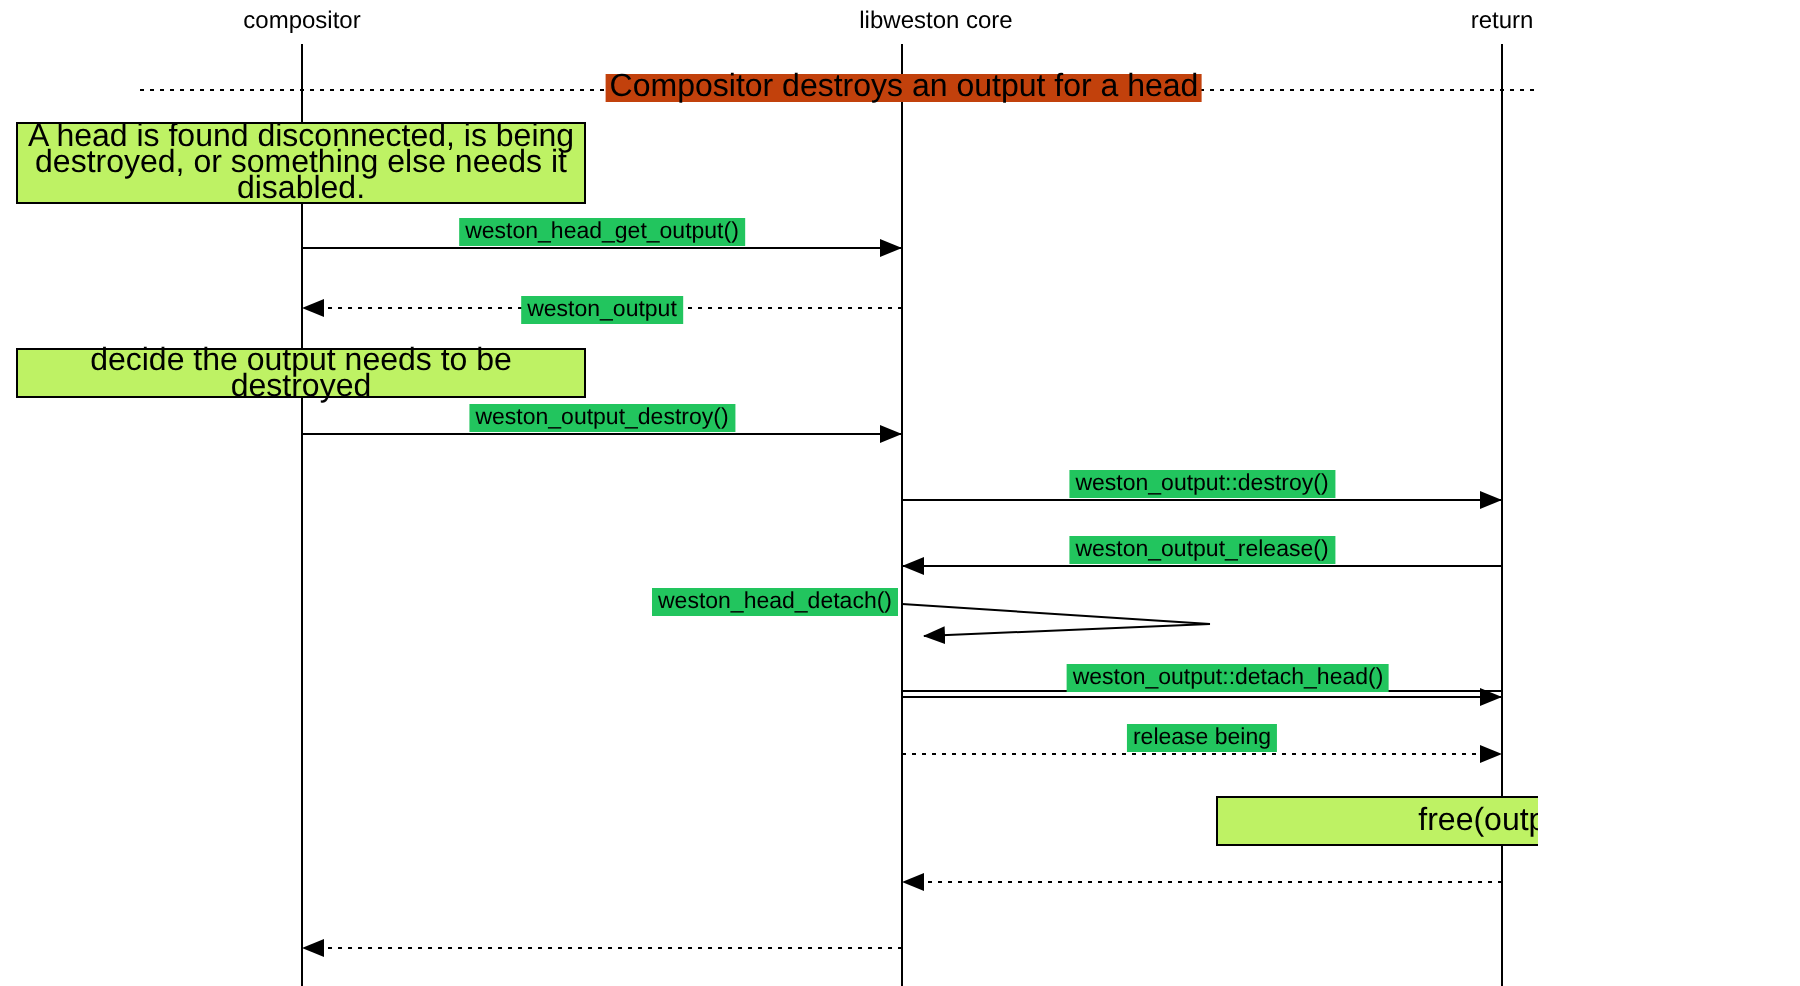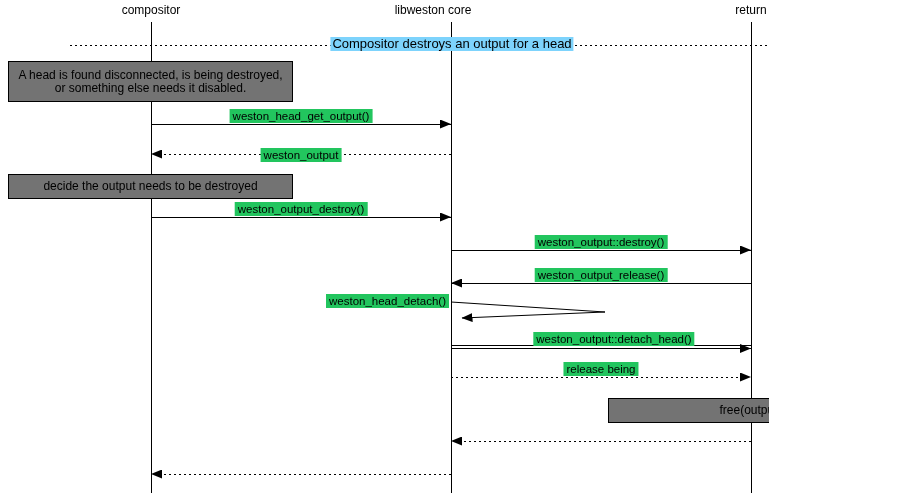--- a/index.html
+++ b/index.html
@@ -42,34 +42,34 @@
     padding: 0 3px;
   }
   .msg-label.center {
     transform: translateX(-50%);
   }
   .msg-label.right-anchor {
     transform: translateX(-100%);
   }
   .frame-title {
     position: absolute;
-    font-size: 13px;
+    font-size: 16px;
     line-height: 14px;
     color: #000;
     white-space: nowrap;
-    background: #7dd3fc;
+    background: #c2410c;
     padding: 0 2px;
     transform: translateX(-50%);
   }
   .note-box {
     position: absolute;
     box-sizing: border-box;
     border: 1px solid #000;
-    background: #737373;
-    font-size: 12px;
+    background: #bef264;
+    font-size: 16px;
     line-height: 13px;
     color: #000;
     display: flex;
     align-items: center;
     justify-content: center;
     text-align: center;
     padding: 1px 4px;
   }
 </style>
 </head>
@@ -105,21 +105,21 @@
         <line x1="451" y1="345.5" x2="750.5" y2="345.5" stroke="#000000" stroke-width="1" shape-rendering="crispEdges"></line>
         <line x1="451" y1="348.5" x2="750.5" y2="348.5" stroke="#000000" stroke-width="1" shape-rendering="crispEdges" marker-end="url(#arrow-right)"></line>
         <line x1="451" y1="377" x2="750.5" y2="377" stroke="#000000" stroke-width="1" shape-rendering="crispEdges" stroke-dasharray="2,3" marker-end="url(#arrow-right)"></line>
         <line x1="751" y1="441" x2="451.5" y2="441" stroke="#000000" stroke-width="1" shape-rendering="crispEdges" stroke-dasharray="2,3" marker-end="url(#arrow-left)"></line>
         <line x1="451" y1="474" x2="151.5" y2="474" stroke="#000000" stroke-width="1" shape-rendering="crispEdges" stroke-dasharray="2,3" marker-end="url(#arrow-left)"></line>
       </g>
   </svg>
 
   <div id="participant-labels">
       <div class="participant-label" style="left: 151px; top: 3px;">compositor</div>
-      <div class="participant-label" style="left: 433px; top: 3px;">libweston core</div>
+      <div class="participant-label" style="left: 468px; top: 3px;">libweston core</div>
       <div class="participant-label" style="left: 751px; top: 3px;">return</div>
     </div>
   <div id="message-labels">
       <div class="msg-label center" style="left: 301px; top: 109px;">weston_head_get_output()</div>
       <div class="msg-label center" style="left: 301px; top: 148px;">weston_output</div>
       <div class="msg-label center" style="left: 301px; top: 202px; text-align: right;">weston_output_destroy()</div>
       <div class="msg-label center" style="left: 601px; top: 235px;">weston_output::destroy()</div>
       <div class="msg-label center" style="left: 601px; top: 268px;">weston_output_release()</div>
       <div class="msg-label right-anchor" style="left: 449px; top: 294px;">weston_head_detach()</div>
       <div class="msg-label center" style="left: 601px; top: 332px; margin-left: 13px;">weston_output::detach_head()</div>

